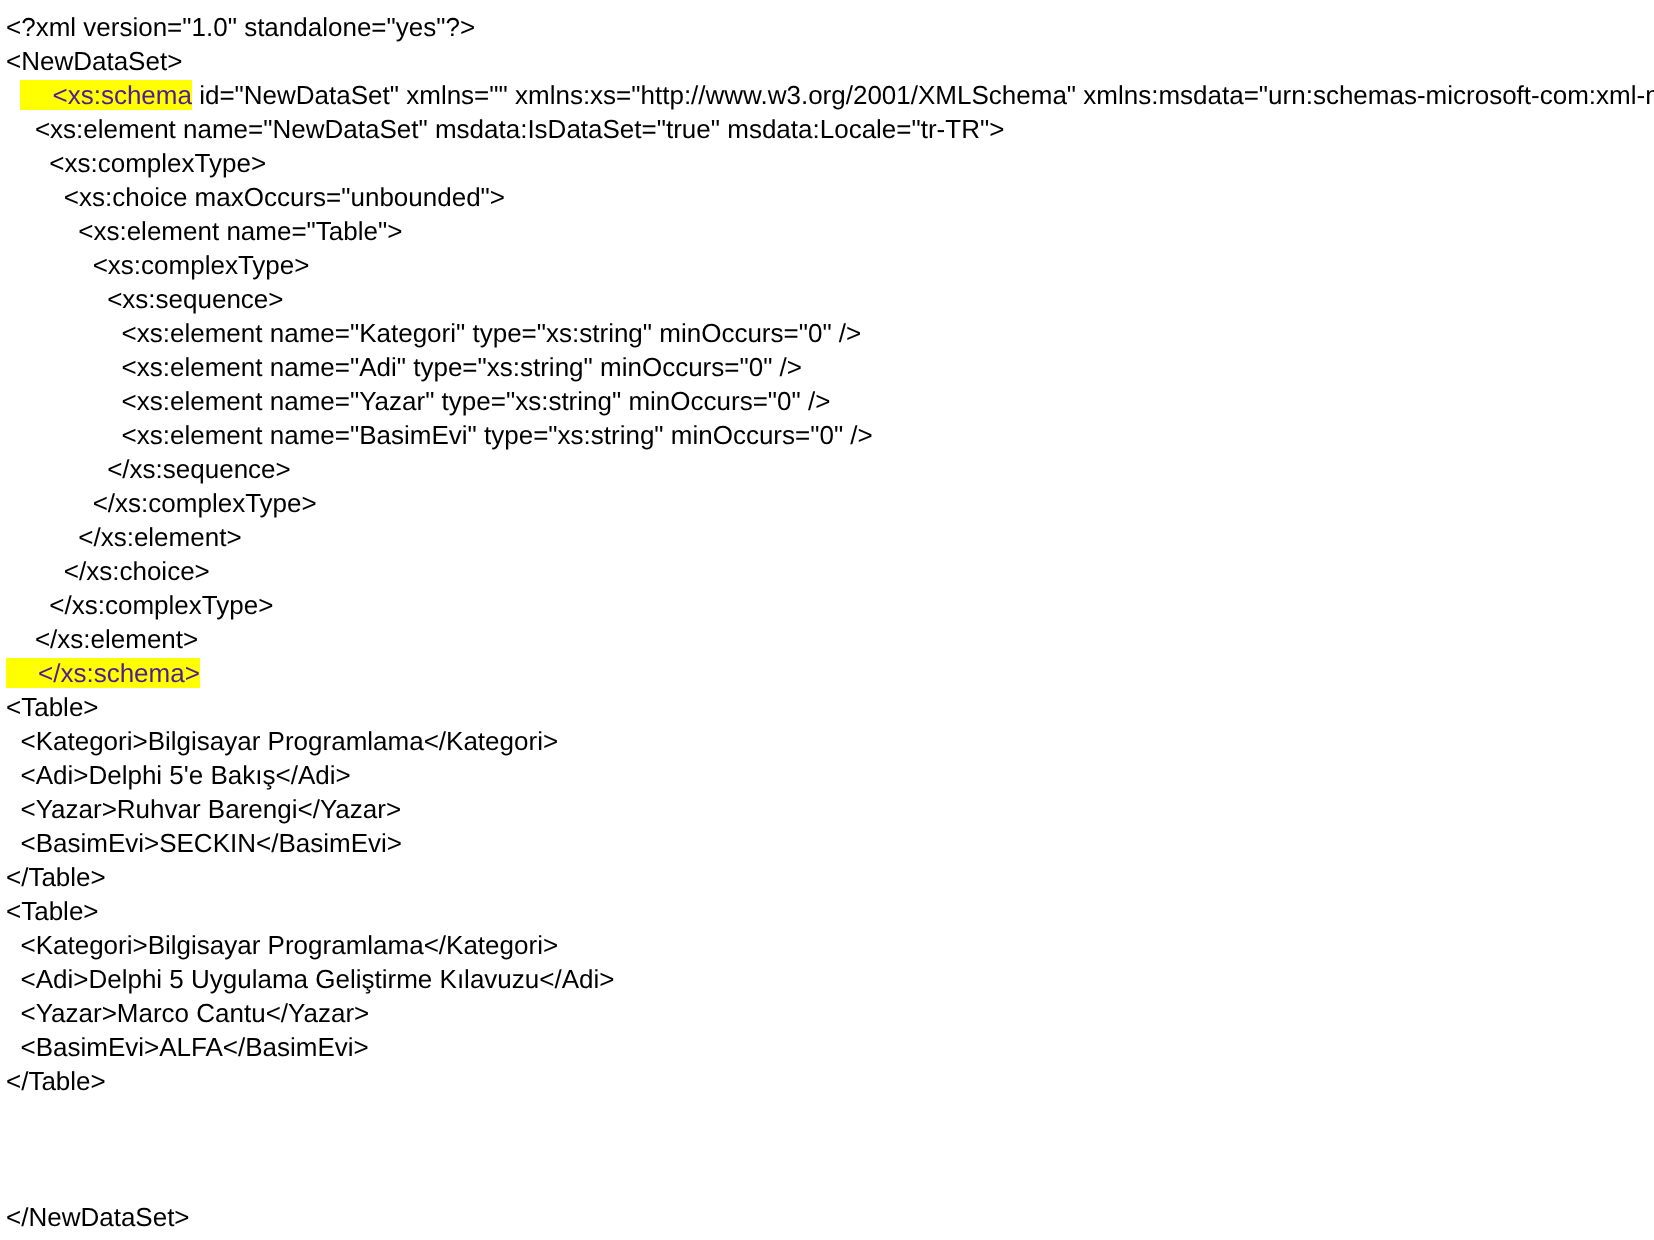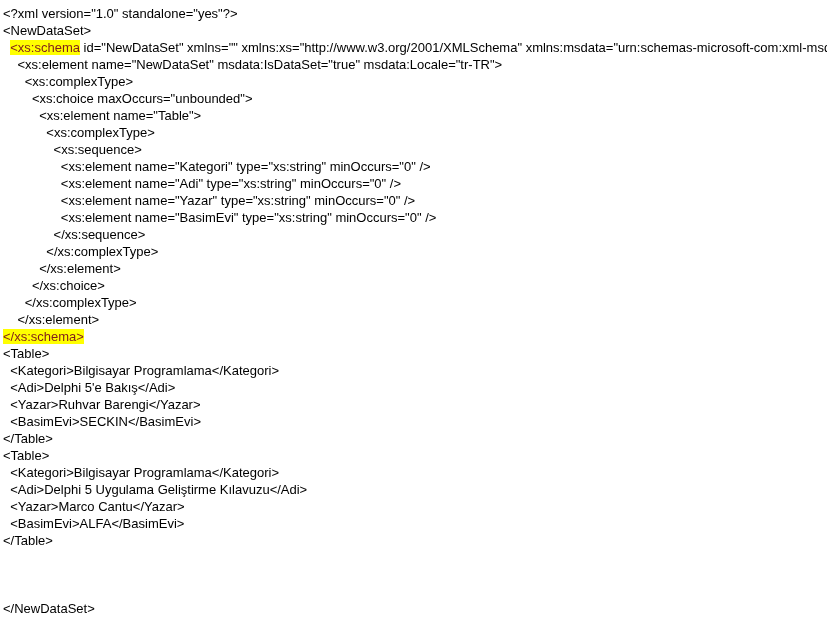--- a/index.html
+++ b/index.html
@@ -20,19 +20,20 @@
     white-space: pre;
     padding: 5px 0 0 3px;
     margin: 0;
   }
   .xml-line {
     display: block;
     height: 17px;
   }
   .hl {
     
-    color: #7f1d1d;
+    color: #4c1d95;
+    padding-left: 16px;
   }
 </style>
 </head>
 <body>
 
 <div class="xml-doc" id="xml-doc" style="background: rgb(255, 255, 255); color: rgb(0, 0, 0);"><span class="xml-line"><span>&lt;?xml version="1.0" standalone="yes"?&gt;</span></span><span class="xml-line"><span>&lt;NewDataSet&gt;</span></span><span class="xml-line">  <span class="hl" style="background: rgb(255, 255, 0);">&lt;xs:schema</span><span> id="NewDataSet" xmlns="" xmlns:xs="http://www.w3.org/2001/XMLSchema" xmlns:msdata="urn:schemas-microsoft-com:xml-msdata"&gt;</span></span><span class="xml-line">    <span>&lt;xs:element name="NewDataSet" msdata:IsDataSet="true" msdata:Locale="tr-TR"&gt;</span></span><span class="xml-line">      <span>&lt;xs:complexType&gt;</span></span><span class="xml-line">        <span>&lt;xs:choice maxOccurs="unbounded"&gt;</span></span><span class="xml-line">          <span>&lt;xs:element name="Table"&gt;</span></span><span class="xml-line">            <span>&lt;xs:complexType&gt;</span></span><span class="xml-line">              <span>&lt;xs:sequence&gt;</span></span><span class="xml-line">                <span>&lt;xs:element name="Kategori" type="xs:string" minOccurs="0" /&gt;</span></span><span class="xml-line">                <span>&lt;xs:element name="Adi" type="xs:string" minOccurs="0" /&gt;</span></span><span class="xml-line">                <span>&lt;xs:element name="Yazar" type="xs:string" minOccurs="0" /&gt;</span></span><span class="xml-line">                <span>&lt;xs:element name="BasimEvi" type="xs:string" minOccurs="0" /&gt;</span></span><span class="xml-line">              <span>&lt;/xs:sequence&gt;</span></span><span class="xml-line">            <span>&lt;/xs:complexType&gt;</span></span><span class="xml-line">          <span>&lt;/xs:element&gt;</span></span><span class="xml-line">        <span>&lt;/xs:choice&gt;</span></span><span class="xml-line">      <span>&lt;/xs:complexType&gt;</span></span><span class="xml-line">    <span>&lt;/xs:element&gt;</span></span><span class="xml-line"><span class="hl" style="background: rgb(255, 255, 0);">&lt;/xs:schema&gt;</span></span><span class="xml-line"><span>&lt;Table&gt;</span></span><span class="xml-line">  <span>&lt;Kategori&gt;Bilgisayar Programlama&lt;/Kategori&gt;</span></span><span class="xml-line">  <span>&lt;Adi&gt;Delphi 5'e Bakış&lt;/Adi&gt;</span></span><span class="xml-line">  <span>&lt;Yazar&gt;Ruhvar Barengi&lt;/Yazar&gt;</span></span><span class="xml-line">  <span>&lt;BasimEvi&gt;SECKIN&lt;/BasimEvi&gt;</span></span><span class="xml-line"><span>&lt;/Table&gt;</span></span><span class="xml-line"><span>&lt;Table&gt;</span></span><span class="xml-line">  <span>&lt;Kategori&gt;Bilgisayar Programlama&lt;/Kategori&gt;</span></span><span class="xml-line">  <span>&lt;Adi&gt;Delphi 5 Uygulama Geliştirme Kılavuzu&lt;/Adi&gt;</span></span><span class="xml-line">  <span>&lt;Yazar&gt;Marco Cantu&lt;/Yazar&gt;</span></span><span class="xml-line">  <span>&lt;BasimEvi&gt;ALFA&lt;/BasimEvi&gt;</span></span><span class="xml-line"><span>&lt;/Table&gt;</span></span><span class="xml-line"></span><span class="xml-line"></span><span class="xml-line"></span><span class="xml-line"><span>&lt;/NewDataSet&gt;</span></span></div>
 
 </body></html>

